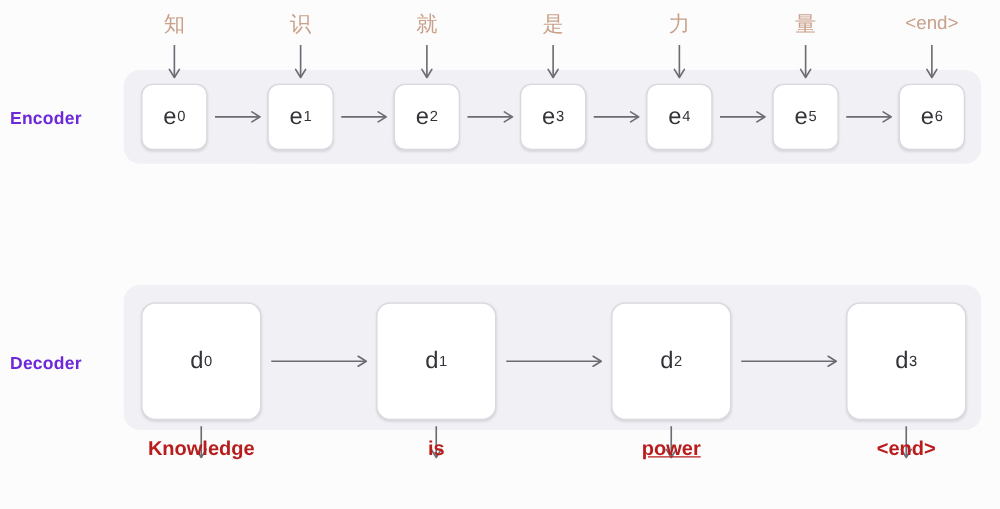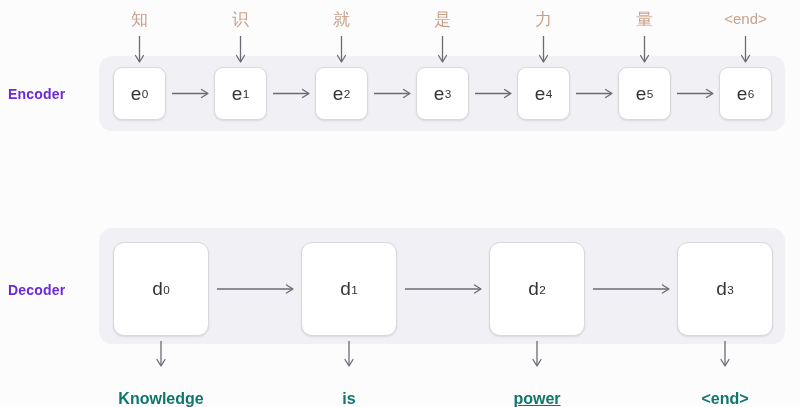--- a/index.html
+++ b/index.html
@@ -94,24 +94,24 @@
     font-size: 17px;
     color: #c9a089;
     text-align: center;
     white-space: nowrap;
     transform: translateX(-50%);
   }
   .token-top.latin { font-size: 15px; top: 10px; }
 
   .token-bottom {
     position: absolute;
-    top: 390px;
+    top: 351px;
     font-size: 16px;
     font-weight: bold;
-    color: #0f766e;
+    color: #b91c1c;
     text-align: center;
     white-space: nowrap;
     transform: translateX(-50%);
   }
 
   
   #arrow-layer {
     position: absolute;
     left: 0;
     top: 0;

